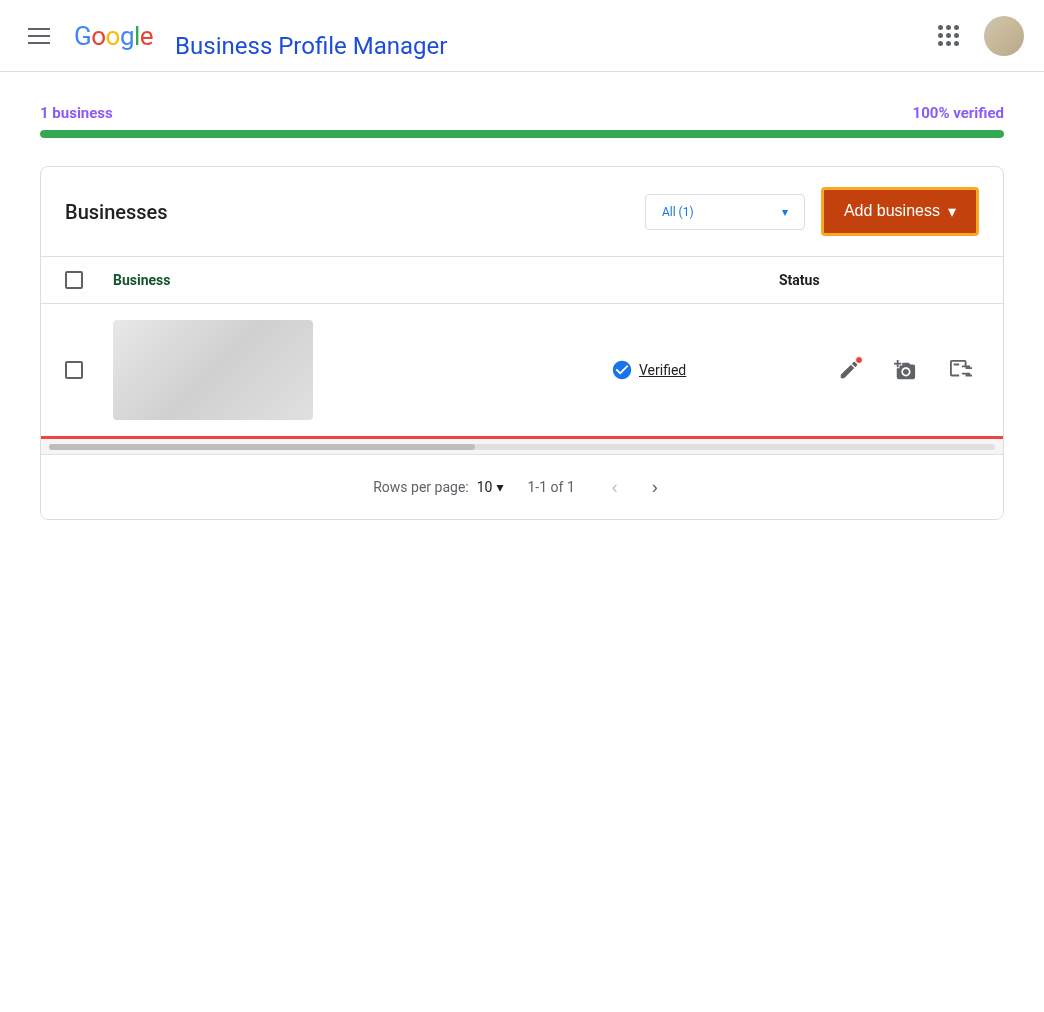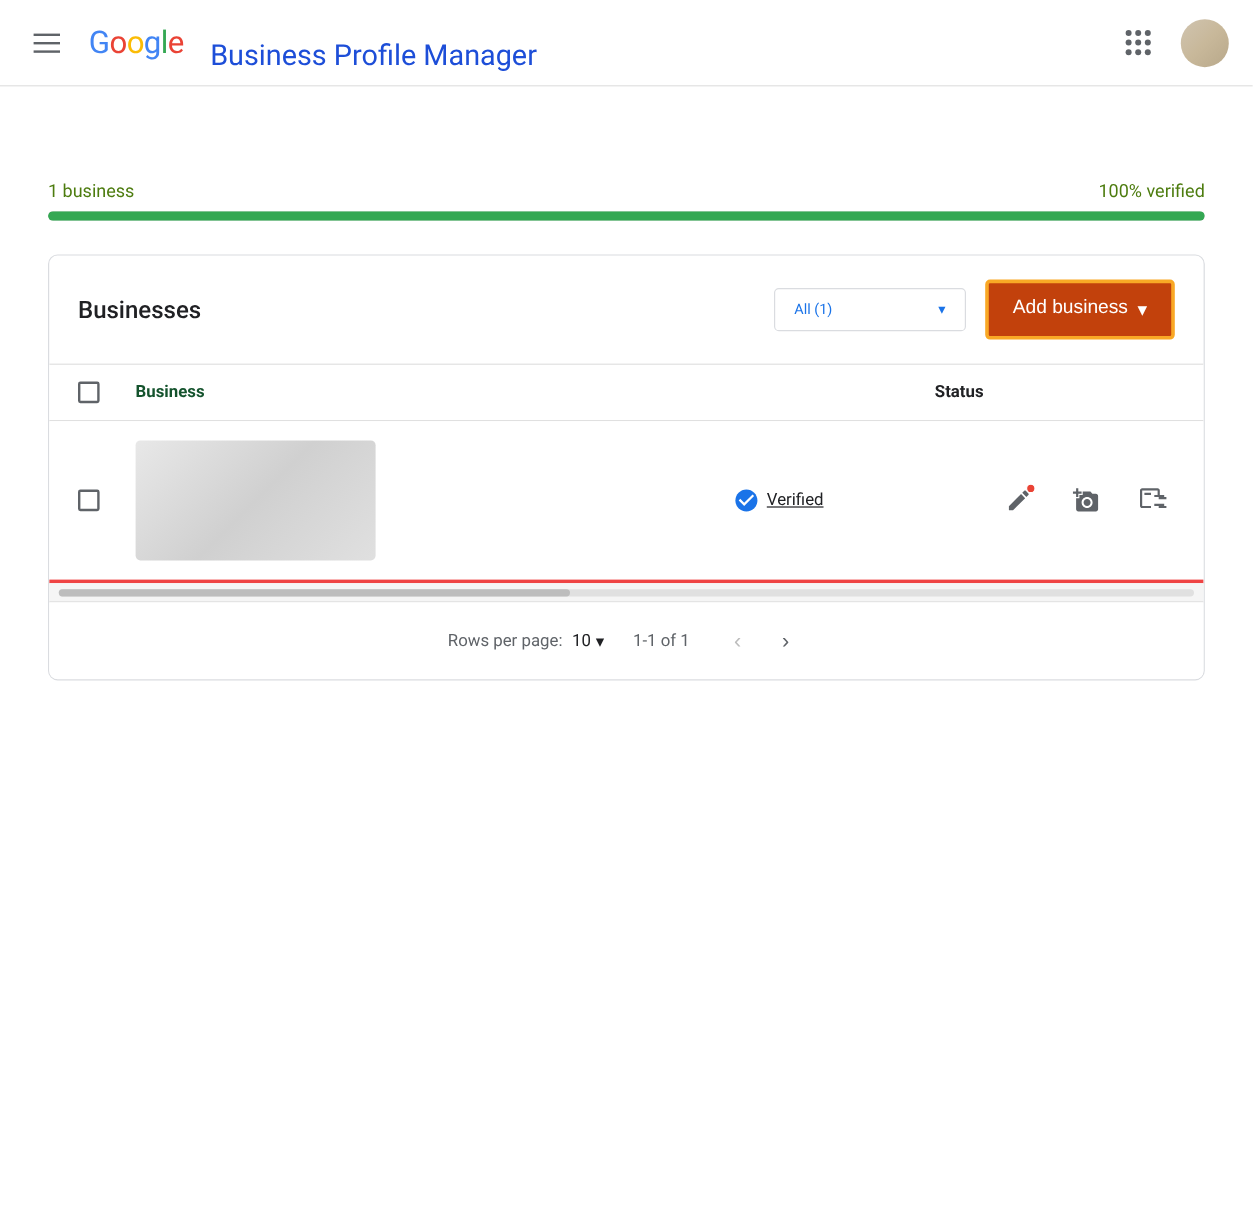--- a/index.html
+++ b/index.html
@@ -116,23 +116,22 @@
 
     
     .stats-row {
       display: flex;
       justify-content: space-between;
       align-items: center;
       margin-bottom: 8px;
     }
     .stat-label {
       font-size: 15px;
-      color: #4d7c0f;
-      font-weight: 400;
-      margin-top: 46px;
+      color: #8b5cf6;
+      font-weight: 700;
     }
 
     
     .progress-bar-container {
       width: 100%;
       height: 8px;
       background: #e0e0e0;
       border-radius: 4px;
       margin-bottom: 28px;
       overflow: hidden;

